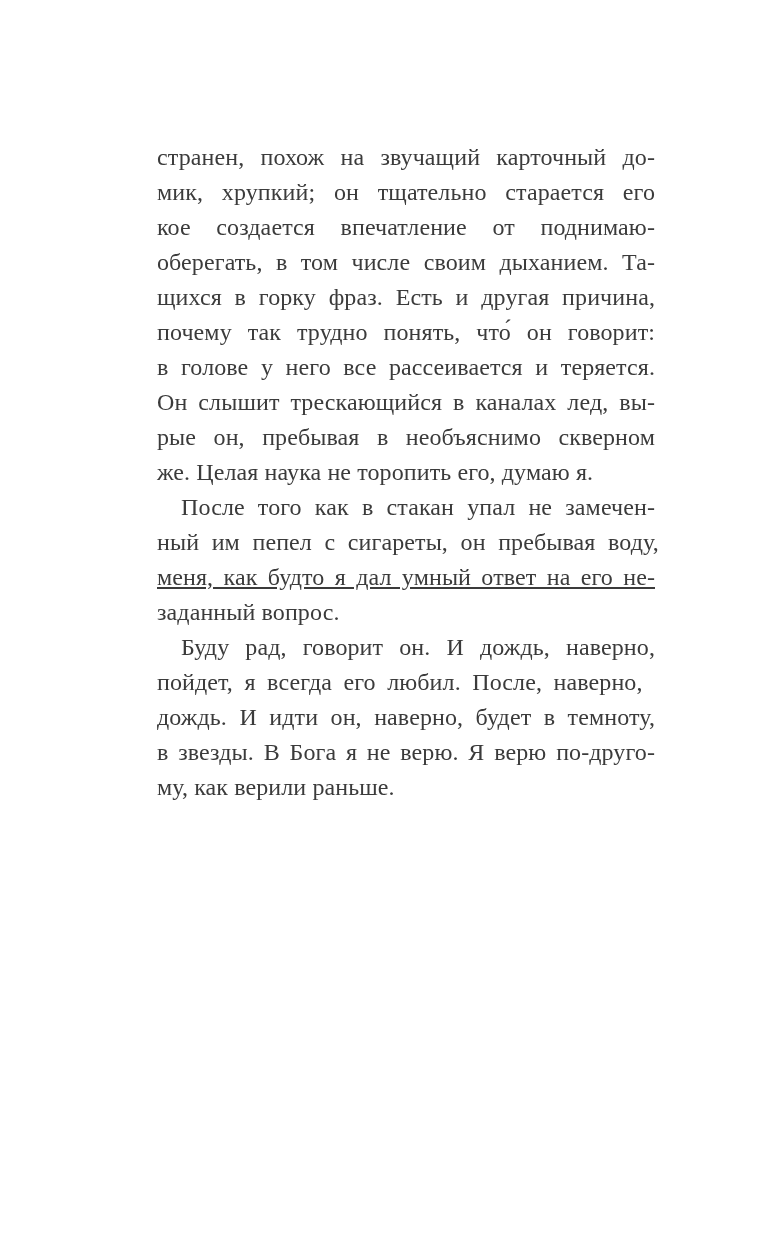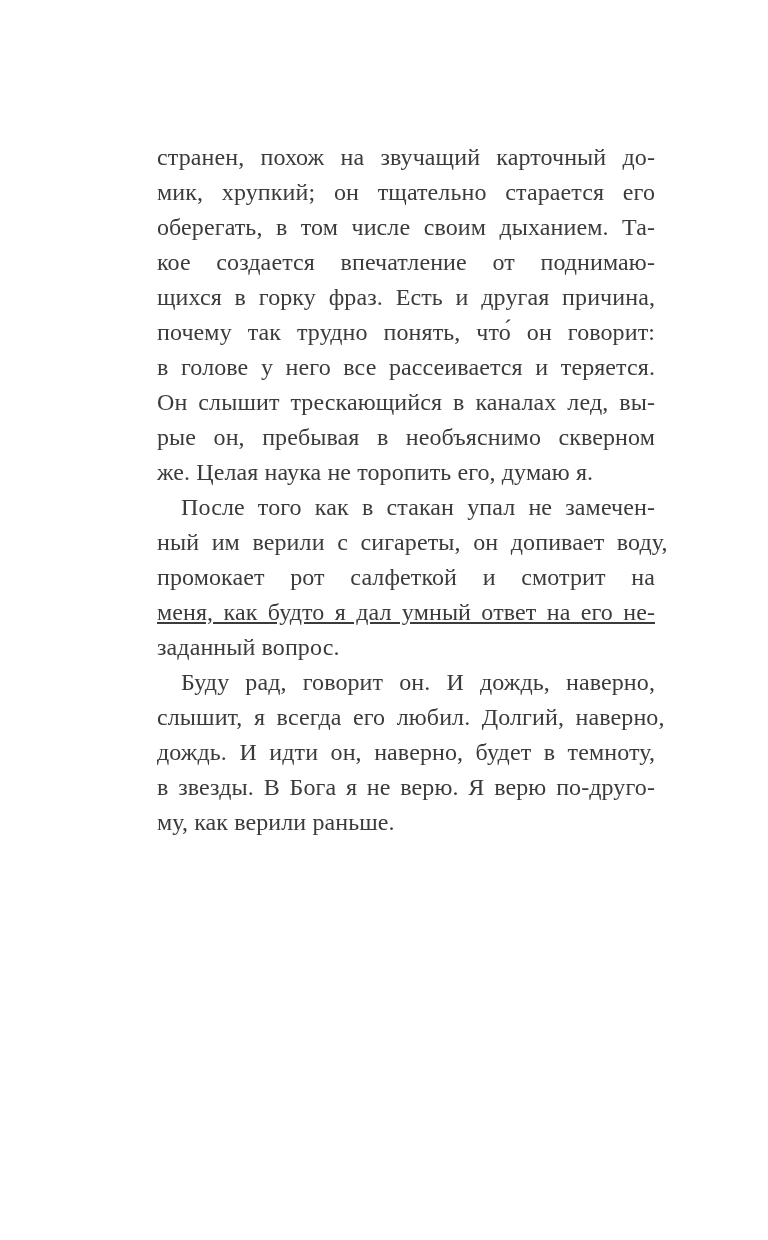--- a/index.html
+++ b/index.html
@@ -48,37 +48,36 @@
   }
 </style>
 </head>
 <body>
 
 <div class="book-page">
   <div class="text-block">
       <div class="paragraph">
         <div class="line"><span class="line-text" style="word-spacing: 10.1219px;">странен, похож на звучащий карточный до-</span></div>
         <div class="line"><span class="line-text" style="word-spacing: 12.65px;">мик, хрупкий; он тщательно старается его</span></div>
+        <div class="line"><span class="line-text" style="word-spacing: 19.5273px;">кое создается впечатление от поднимаю-</span></div>
         <div class="line"><span class="line-text" style="word-spacing: 7.34896px;">оберегать, в том числе своим дыханием. Та-</span></div>
-        <div class="line"><span class="line-text" style="word-spacing: 19.5273px;">кое создается впечатление от поднимаю-</span></div>
         <div class="line"><span class="line-text" style="word-spacing: 6.6808px;">щихся в горку фраз. Есть и другая причина,</span></div>
         <div class="line"><span class="line-text" style="word-spacing: 9.83333px;">почему так трудно понять, что́ он говорит:</span></div>
         <div class="line"><span class="line-text" style="word-spacing: 6.47098px;">в голове у него все рассеивается и теряется.</span></div>
         <div class="line"><span class="line-text" style="word-spacing: 4.85677px;">Он слышит трескающийся в каналах лед, вы-</span></div>
         <div class="line"><span class="line-text" style="word-spacing: 11.3562px;">рые он, пребывая в необъяснимо скверном</span></div>
         <div class="line"><span class="line-text">же. Целая наука не торопить его, думаю я.</span></div>
       </div>
       <div class="paragraph">
         <div class="line"><span class="line-text" style="margin-left: 24px; word-spacing: 7.0625px;">После того как в стакан упал не замечен-</span></div>
-        <div class="line"><span class="line-text" style="word-spacing: 6.46205px;">ный им верили с сигареты, он допивает воду,</span></div>
-        <div class="line"><span class="line-text" style="word-spacing: 19.5625px;">промокает рот салфеткой и смотрит на</span></div>
+        <div class="line"><span class="line-text" style="word-spacing: 6.46205px;">ный им пепел с сигареты, он пребывая воду,</span></div>
         <div class="line"><span class="line-text" style="word-spacing: 4.21528px; text-decoration: underline;">меня, как будто я дал умный ответ на его не-</span></div>
         <div class="line"><span class="line-text">заданный вопрос.</span></div>
       </div>
       <div class="paragraph">
         <div class="line"><span class="line-text" style="margin-left: 24px; word-spacing: 9.98177px;">Буду рад, говорит он. И дождь, наверно,</span></div>
-        <div class="line"><span class="line-text" style="word-spacing: 5.40625px;">слышит, я всегда его любил. Долгий, наверно,</span></div>
+        <div class="line"><span class="line-text" style="word-spacing: 5.40625px;">пойдет, я всегда его любил. После, наверно,</span></div>
         <div class="line"><span class="line-text" style="word-spacing: 6.35714px;">дождь. И идти он, наверно, будет в темноту,</span></div>
         <div class="line"><span class="line-text" style="word-spacing: 3.65799px;">в звезды. В Бога я не верю. Я верю по-друго-</span></div>
         <div class="line"><span class="line-text">му, как верили раньше.</span></div>
       </div>
     </div>
 </div>
 
 </body></html>

